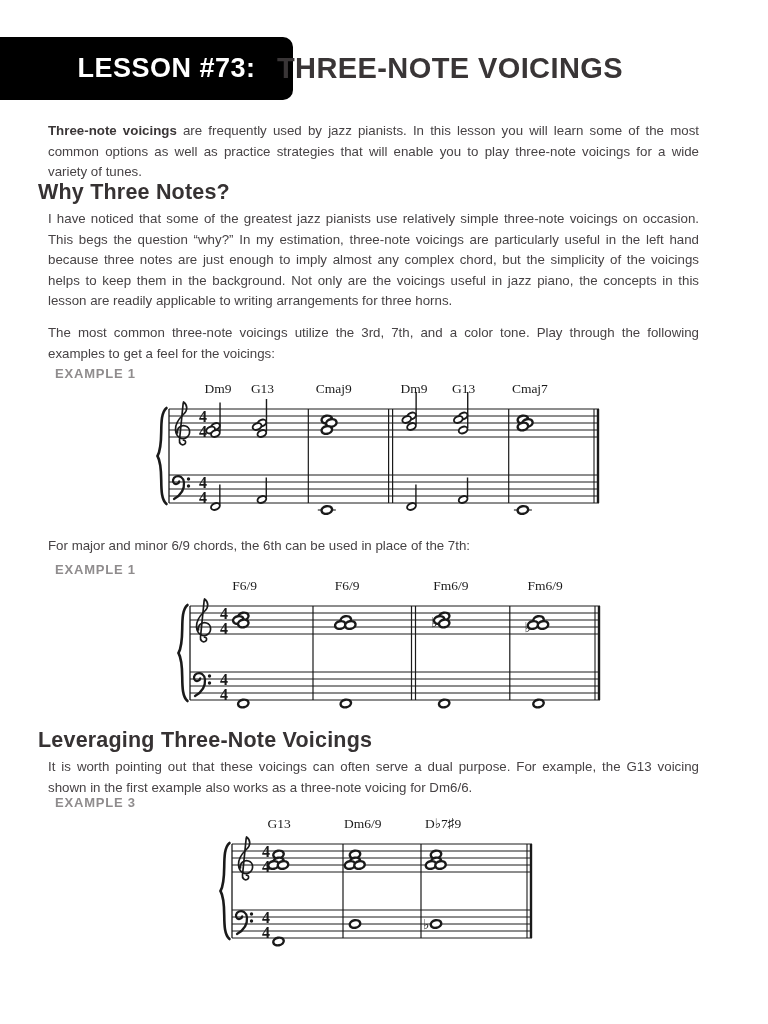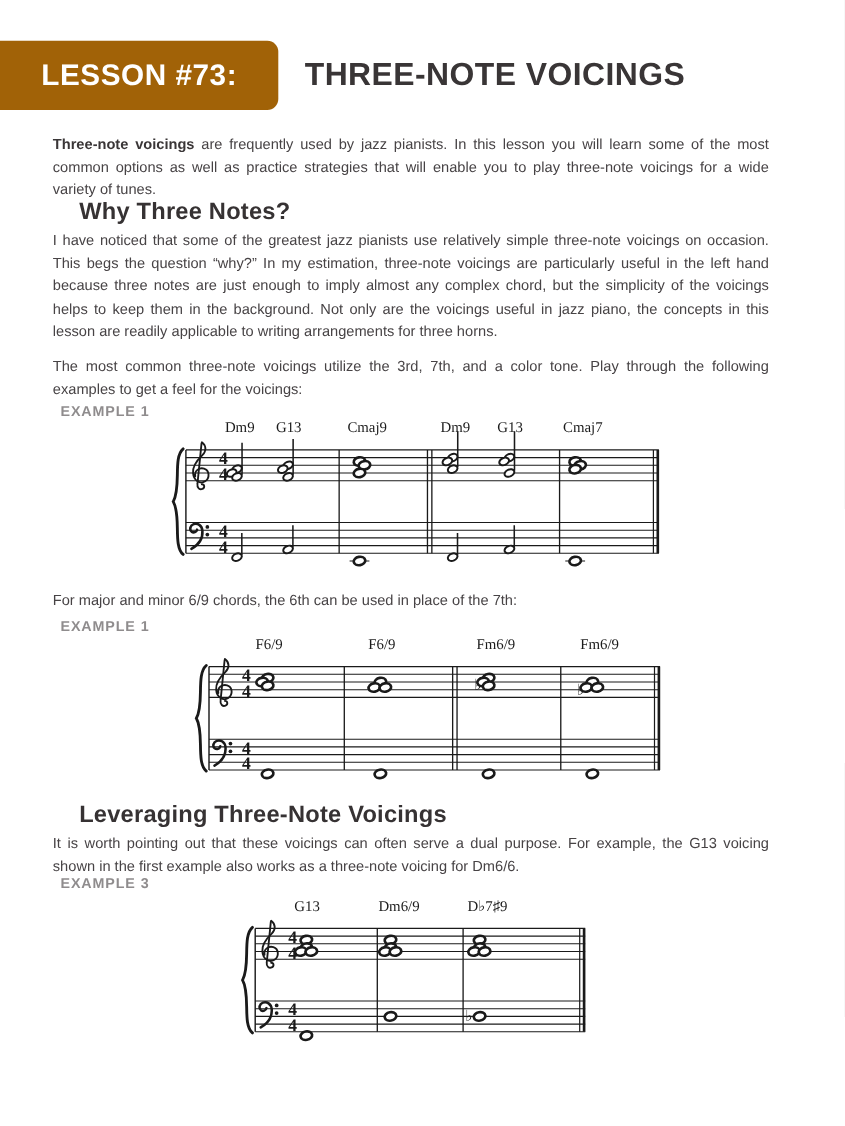--- a/index.html
+++ b/index.html
@@ -3,37 +3,37 @@
 <meta charset="utf-8">
 <style>
   html,body{margin:0;padding:0;background:#e8e8e8;}
   .page{
     position:relative;width:768px;height:1024px;background:#ffffff;
     font-family:"Liberation Sans","DejaVu Sans",sans-serif;overflow:hidden;
     margin:0 auto;
   }
   .badge{
     position:absolute;left:0;top:37px;width:253px;height:63px;
-    background:#a16207;border-radius:0 10px 10px 0;
-    display:flex;align-items:center;justify-content:center;
+    background:#000000;border-radius:0 10px 10px 0;
+    display:flex;align-items:center;justify-content:center;padding-left:40px;
   }
   .badge span{
     color:#ffffff;font-size:27px;font-weight:bold;letter-spacing:.5px;
   }
   .title{
     position:absolute;left:277px;top:37px;height:63px;line-height:63px;
     font-size:29px;font-weight:bold;letter-spacing:.4px;color:#393536;margin:0;
   }
   .body-text{
     position:absolute;left:48px;width:651px;margin:0;
     font-size:13.3px;line-height:1.55;color:#474345;text-align:justify;
   }
   .body-text strong{color:#3a3637;}
   h2{
-    position:absolute;left:72px;margin:0;
+    position:absolute;left:38px;margin:0;
     font-size:21.5px;font-weight:bold;color:#363233;letter-spacing:.2px;
   }
   .exlabel{
     position:absolute;left:55px;
     font-size:13px;font-weight:bold;letter-spacing:.8px;color:#8f8c8d;
   }
   .music{position:absolute;}
   .footer{
     position:absolute;left:40px;top:980px;display:flex;align-items:baseline;
   }

